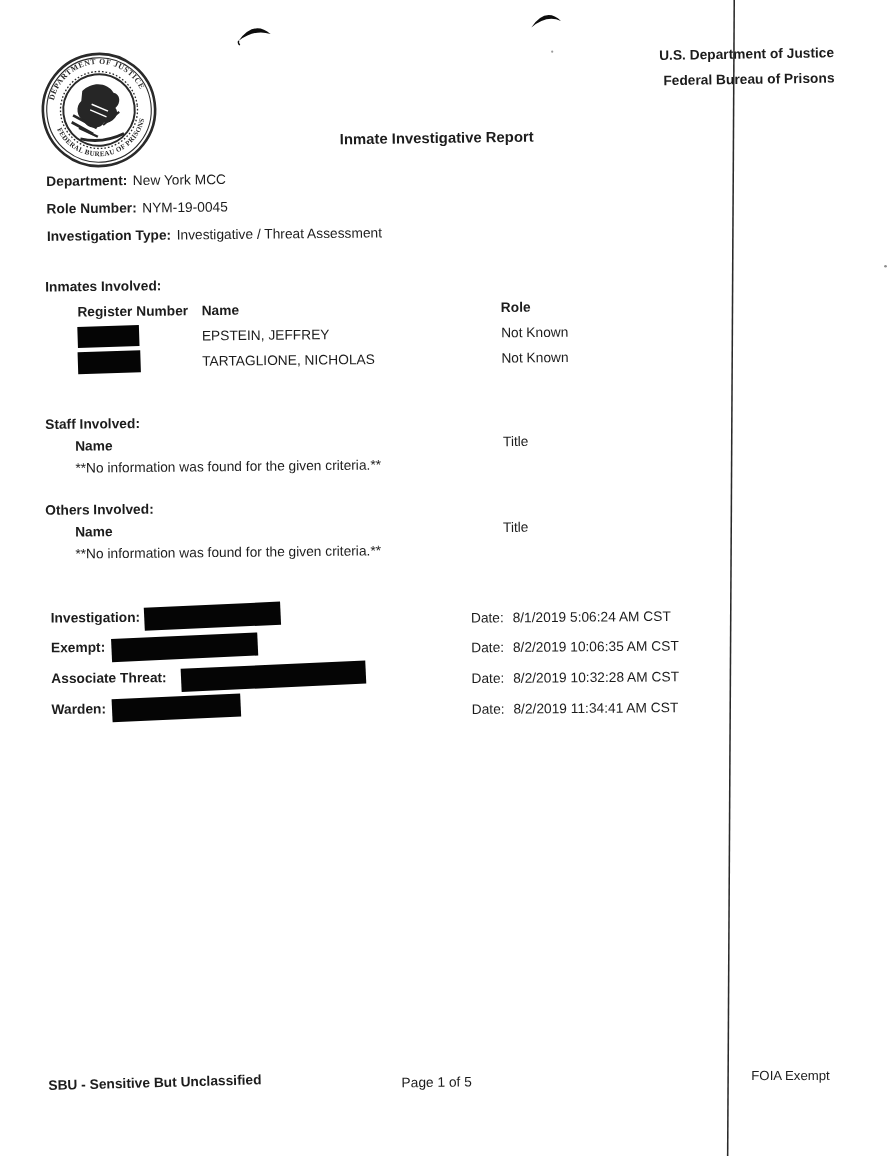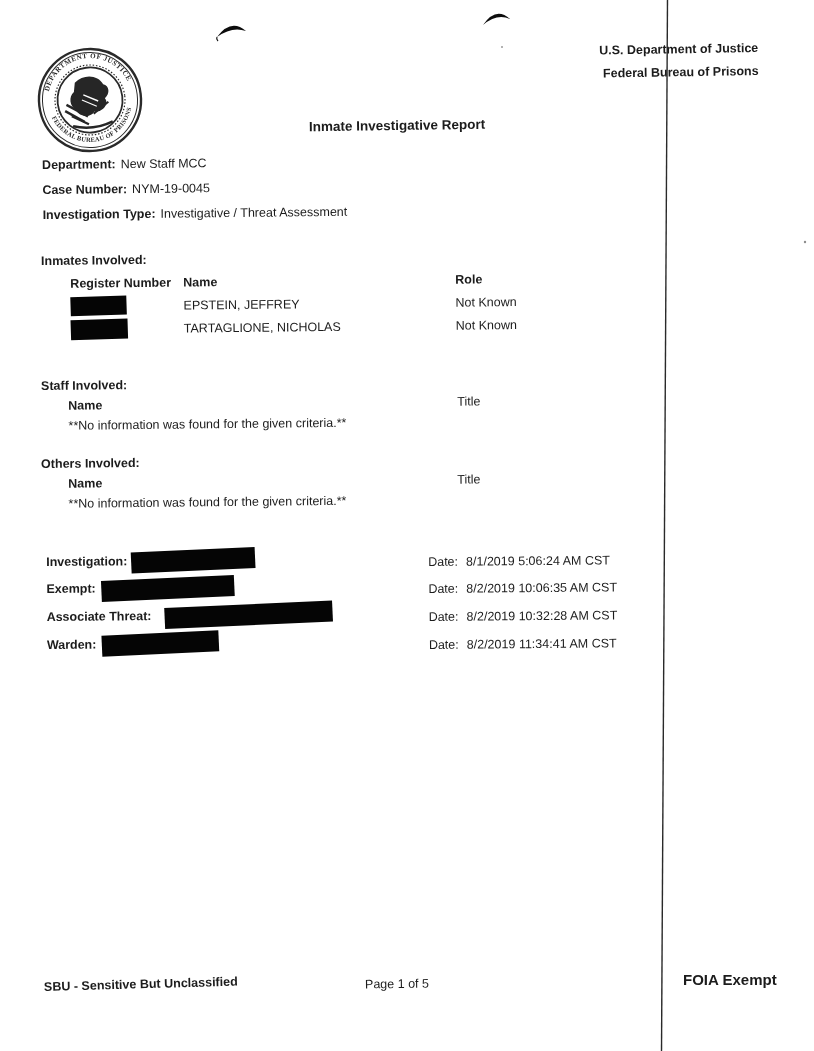--- a/index.html
+++ b/index.html
@@ -51,21 +51,21 @@
   .rw2{width:133px;margin-left:6px;}
   .rw3{width:168px;margin-left:13px;}
   .rw4{width:117px;margin-left:5px;}
 
   .dates{position:absolute;left:428px;top:548px;font-size:12.5px;transform:rotate(-0.5deg);transform-origin:left top;}
   .date-row{height:27.6px;display:flex;align-items:center;white-space:nowrap;}
   .date-lbl{font-weight:normal;margin-right:8px;}
 
   .footer-classification{position:absolute;left:44px;top:980px;font-weight:bold;font-size:12.5px;transform:rotate(-1.6deg);transform-origin:left center;}
   .footer-page{position:absolute;left:0;top:977px;width:794px;text-align:center;font-size:12.5px;transform:rotate(-0.8deg);}
-  .footer-foia{position:absolute;left:683px;top:971px;font-weight:bold;font-size:15px;}
+  .footer-foia{position:absolute;left:683px;top:971px;font-weight:normal;font-size:12px;}
 </style>
 </head>
 <body>
 
 <div class="page">
 
   <svg class="artifacts" viewBox="0 0 814 1051" xmlns="http://www.w3.org/2000/svg">
     <line x1="667.5" y1="-2" x2="661.5" y2="1053" stroke="#2a2a2a" stroke-width="1.4"></line>
     <g transform="translate(217,24)">
       <path d="M0,13 Q14,-6 29,7 Q15,2 0,13 Z" fill="#0d0d0d"></path>
@@ -107,24 +107,24 @@
 
   <div class="agency">
     <div>U.S. Department of Justice</div>
     <div>Federal Bureau of Prisons</div>
   </div>
 
   <div class="title">Inmate Investigative Report</div>
 
   <div class="case-info">
     <div class="case-row">
-      <span class="lbl">Department:</span><span>New Staff MCC</span>
+      <span class="lbl">Department:</span><span>New York MCC</span>
     </div>
     <div class="case-row">
-      <span class="lbl">Case Number:</span><span>NYM-19-0045</span>
+      <span class="lbl">Role Number:</span><span>NYM-19-0045</span>
     </div>
     <div class="case-row">
       <span class="lbl">Investigation Type:</span><span>Investigative / Threat Assessment</span>
     </div>
   </div>
 
   <div class="section sec-inmates">
     <div class="sec-heading">Inmates Involved:</div>
     <div class="inmates-table">
       <div class="cell th">Register Number</div>

